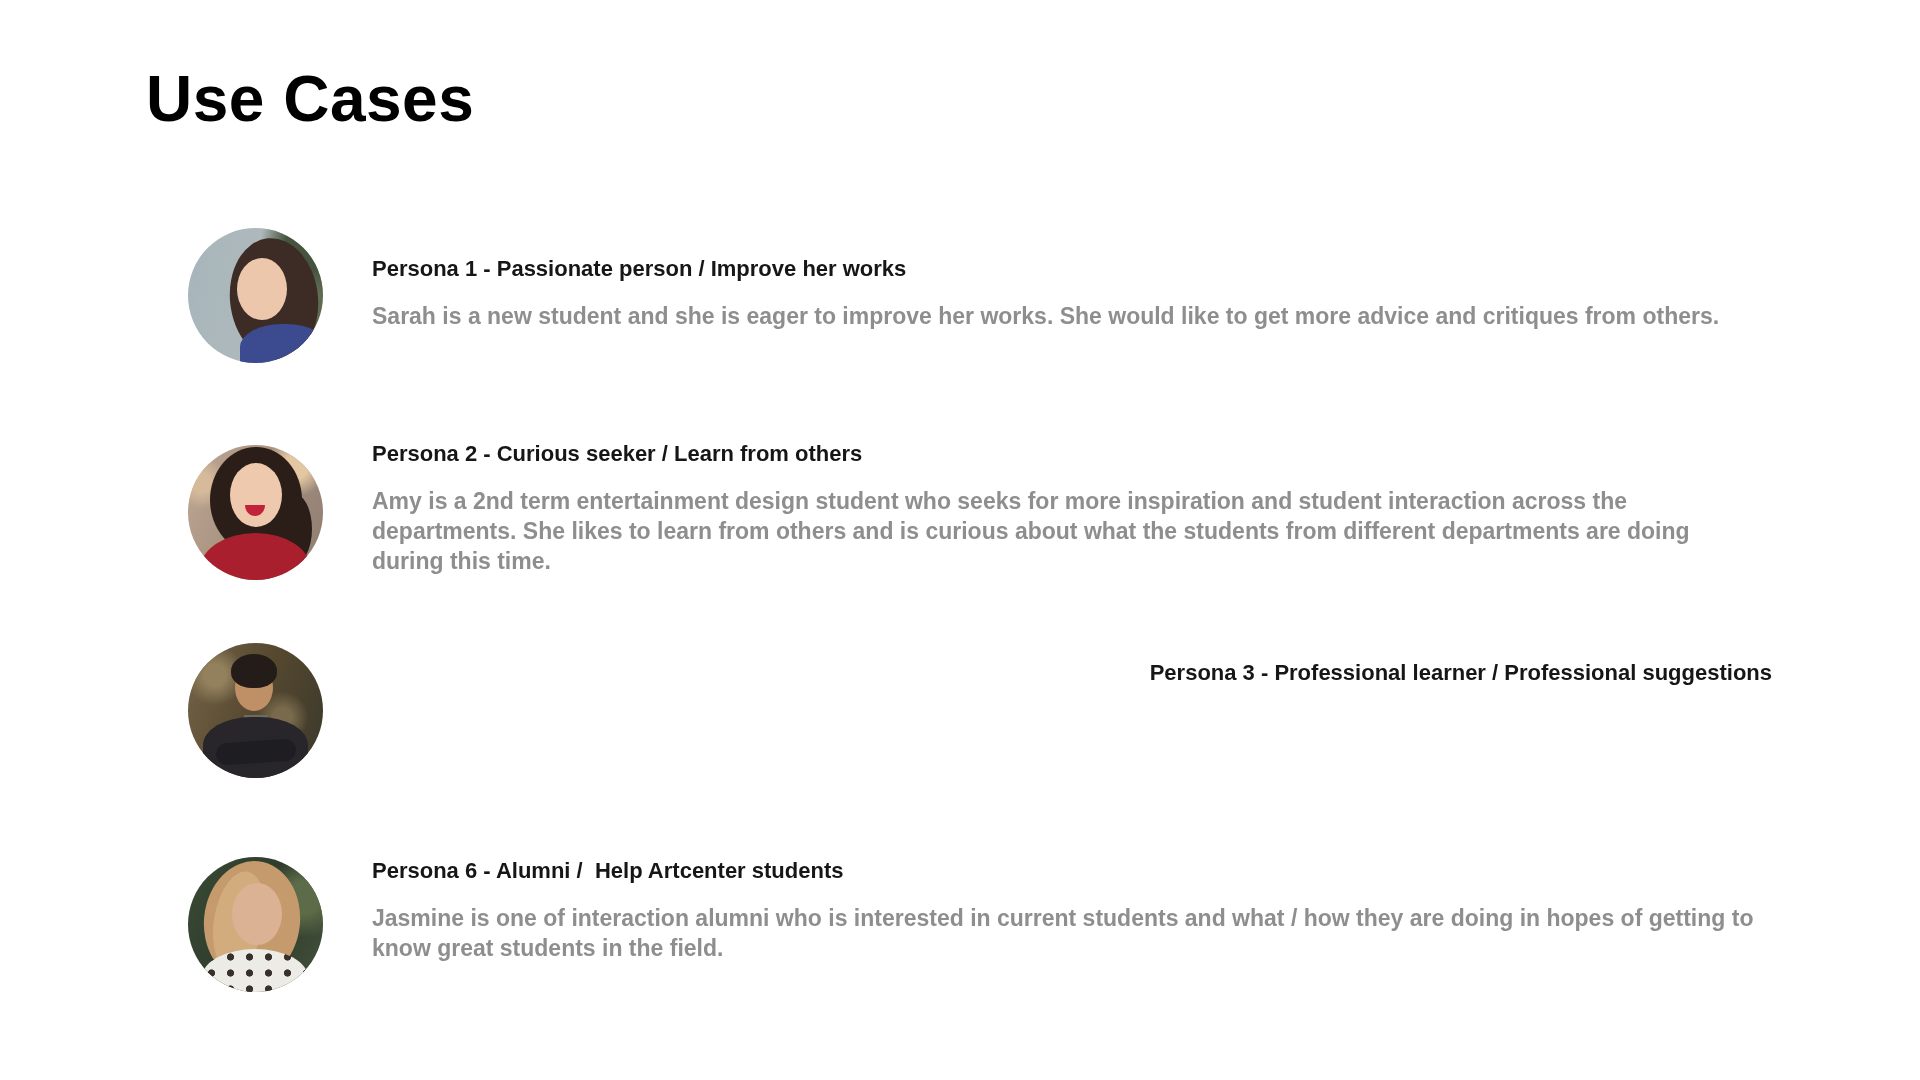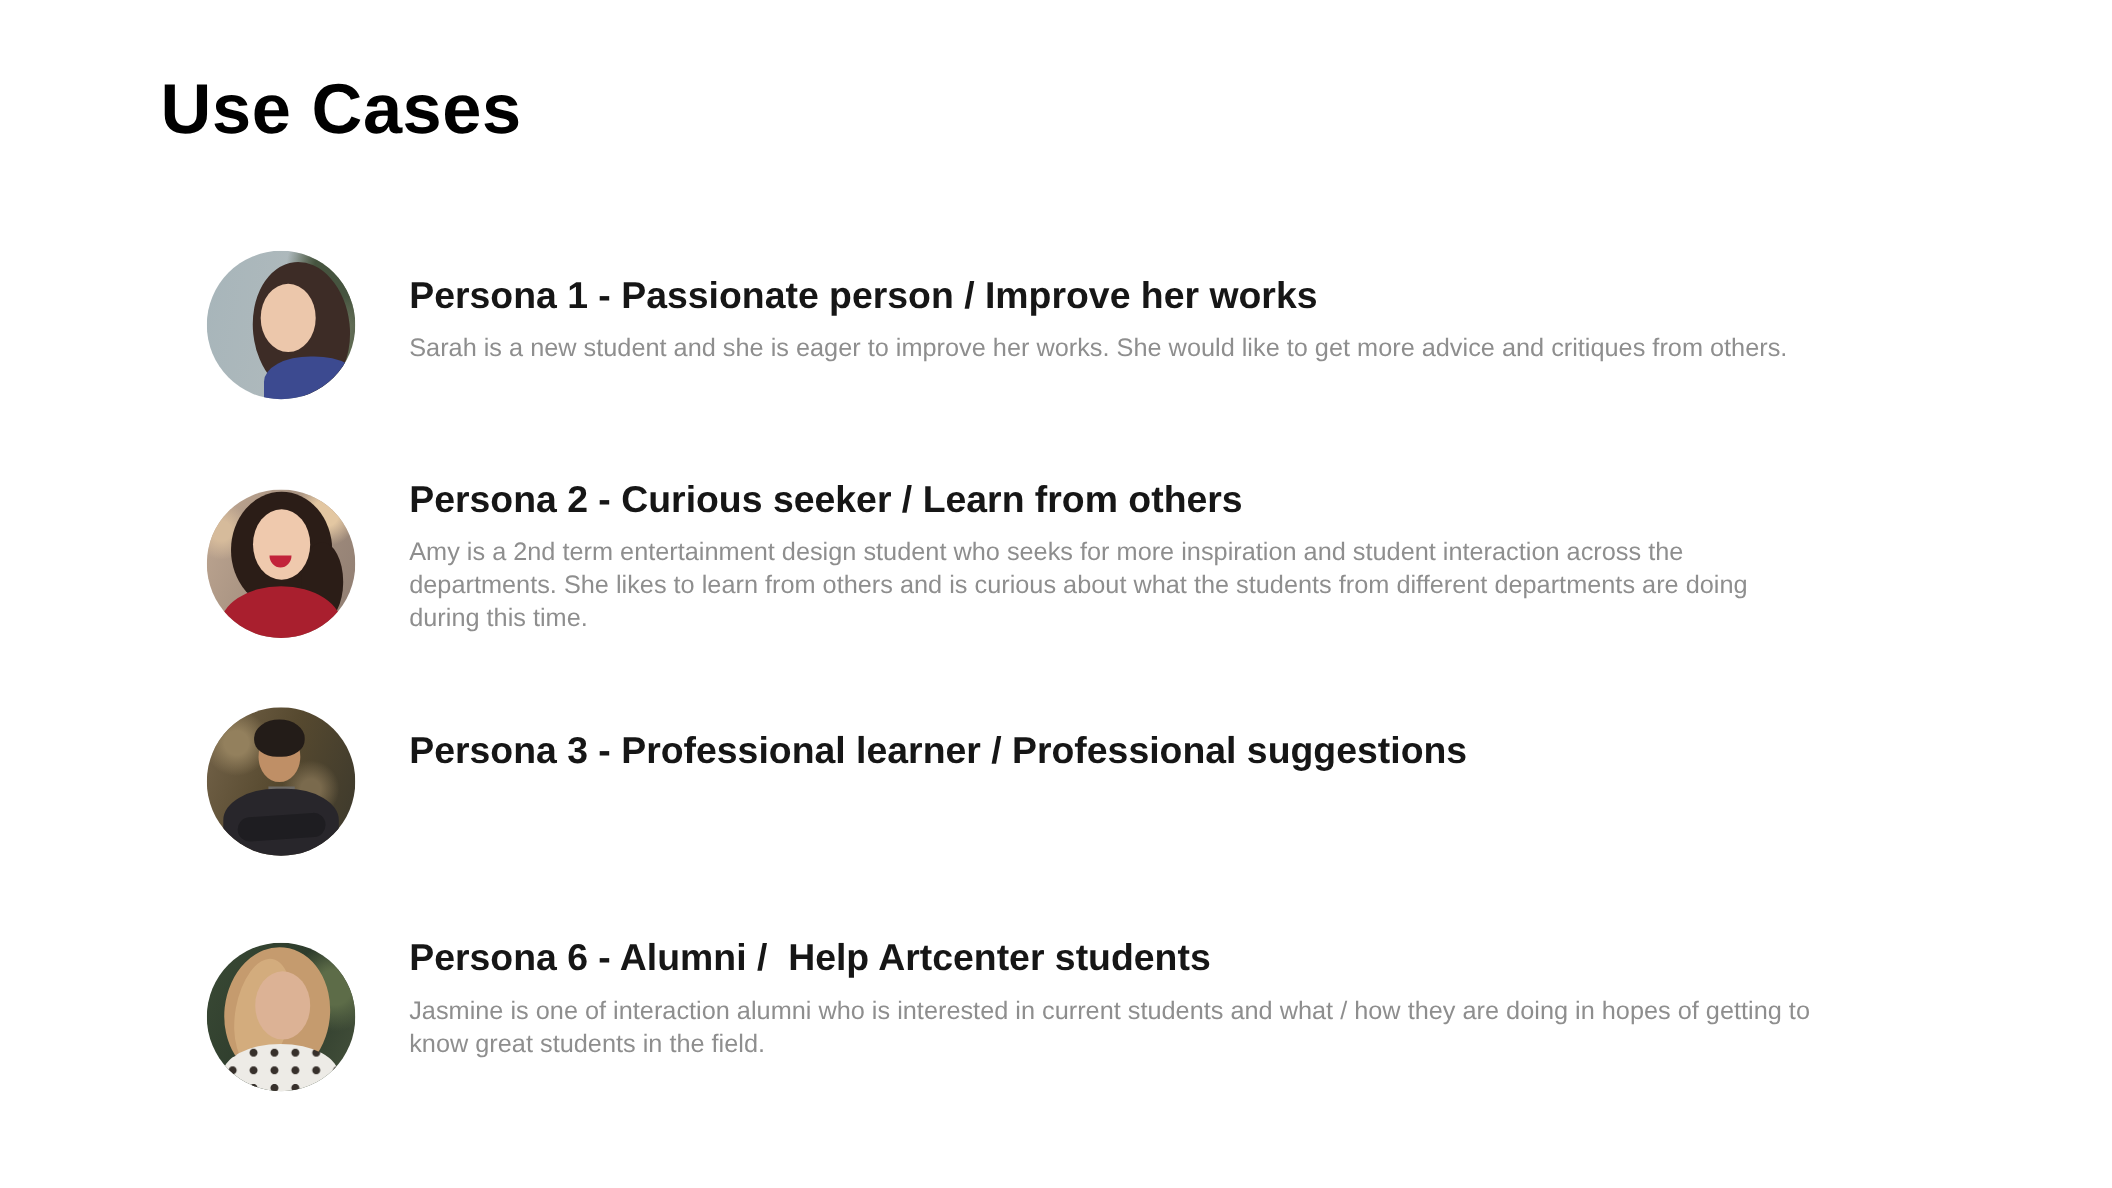--- a/index.html
+++ b/index.html
@@ -45,36 +45,36 @@
     width: 135px;
     height: 135px;
     border-radius: 50%;
     overflow: hidden;
   }
   .avatar > div { position: absolute; }
 
   .text-block { position: absolute; left: 372px; width: 1400px; }
   .r1 .text-block { top: 22px; }
   .r2 .text-block { top: -10px; }
-  .r3 .text-block { top: 21px; }
+  .r3 .text-block { top: 11px; text-align: right; }
   .r4 .text-block { top: -5px; }
 
   .persona-title {
     margin: 0;
-    font-size: 34px;
+    font-size: 22px;
     line-height: 38px;
     font-weight: 700;
     color: #161616;
     white-space: pre-wrap;
   }
   .persona-desc {
     margin: 13px 0 0 0;
     font-size: 23px;
     line-height: 30px;
-    font-weight: 400;
+    font-weight: 700;
     color: #8e8e8e;
     max-width: 1395px;
     white-space: pre-line;
   }
 
   
   .av1 .bg {
     inset: 0;
     background:
       radial-gradient(circle at 92% 12%, #46543f 0 26px, rgba(70,84,63,0) 52px),

